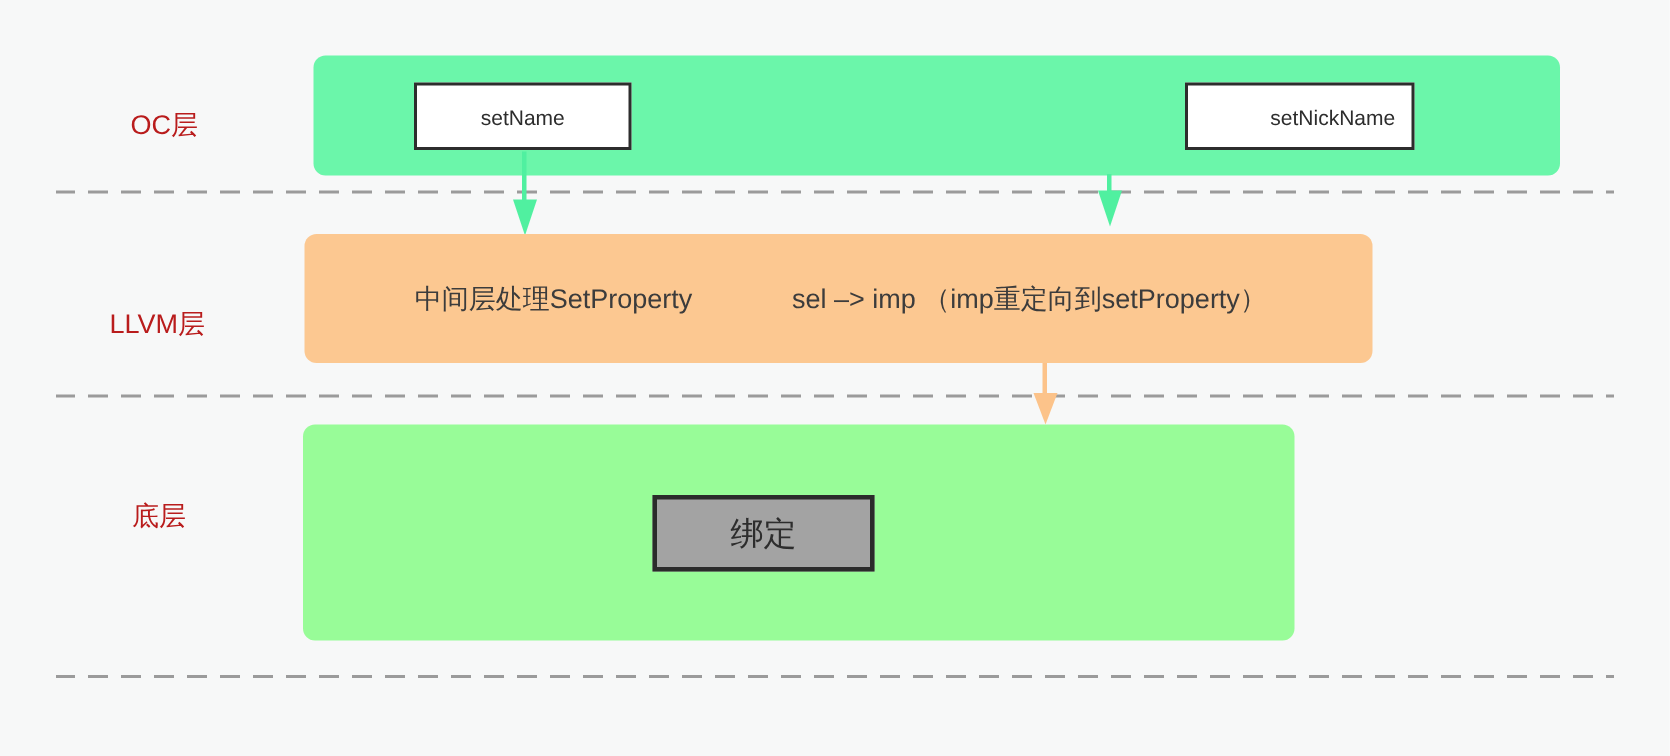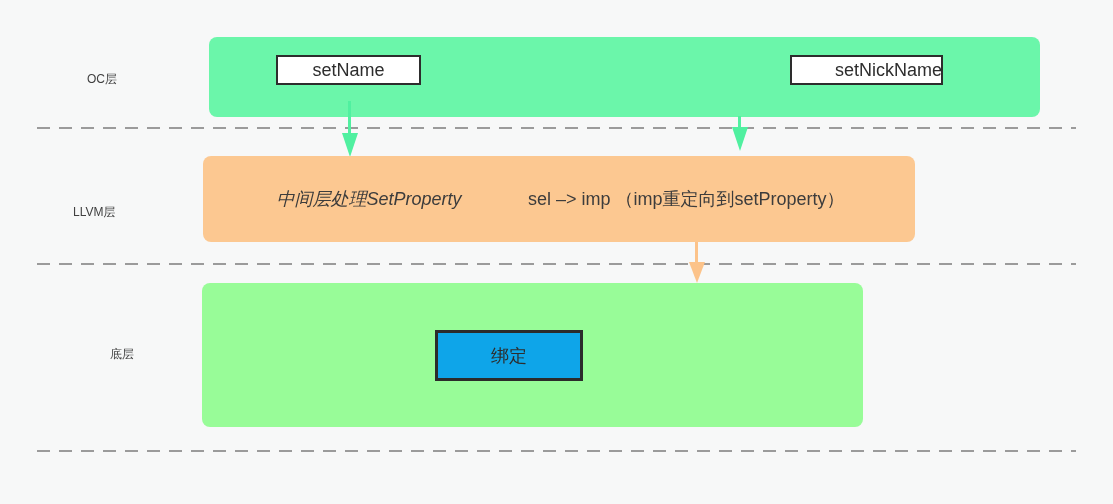--- a/index.html
+++ b/index.html
@@ -9,72 +9,72 @@
     background:#f7f8f8;
     font-family:"Liberation Sans","DejaVu Sans",sans-serif;
     color:#3b3b3b;
     overflow:hidden;
   }
   .abs{position:absolute;box-sizing:border-box;}
 
   
   .row-label{
     position:absolute;
-    font-size:12px;
-    color:#404040;
+    font-size:18px;
+    color:#b91c1c;
     white-space:nowrap;
   }
   .lbl-oc{left:87px;top:71px;}
   .lbl-llvm{left:73px;top:204px;}
-  .lbl-base{left:88px;top:346px;margin-left:22px;}
+  .lbl-base{left:88px;top:332px;}
 
   
   .oc-bar{
     left:209px;top:37px;width:831px;height:80px;
     background:#6bf6aa;border-radius:8px;
   }
   .base-bar{
     left:202px;top:283px;width:661px;height:144px;
     background:#98fc98;border-radius:8px;
   }
 
   
   .method-box{
     position:absolute;box-sizing:border-box;
-    top:55px;height:30px;
+    top:55px;height:45px;
     background:#ffffff;
     border:2.5px solid #2d2d2d;
     display:flex;align-items:center;justify-content:center;
-    font-size:18px;color:#2d2d2d;
+    font-size:14px;color:#2d2d2d;
     white-space:nowrap;
   }
   .mb-setname{left:276px;width:145px;}
   .mb-setage{left:439px;width:143px;}
   .mb-setheight{left:621px;width:142px;}
   .mb-setnickname{left:790px;width:153px;padding-left:44px;}
 
   
   .llvm-box{
     position:absolute;box-sizing:border-box;
     top:156px;height:86px;
     background:#fcc891;border-radius:8px;
     display:flex;align-items:center;
     font-size:18px;color:#3c3c3c;
     white-space:nowrap;
   }
-  .lb-middle{left:203px;width:332px;justify-content:center;font-style:italic;}
+  .lb-middle{left:203px;width:332px;justify-content:center;}
   .lb-selimp{left:512px;width:403px;justify-content:flex-start;padding-left:16px;}
 
   
   .bind-box{
     left:435px;top:330px;width:148px;height:51px;
-    background:#0ea5e9;
+    background:#a3a3a3;
     border:3px solid #2b2b2b;
     display:flex;align-items:center;justify-content:center;
-    font-size:18px;color:#2d2d2d;
+    font-size:22px;color:#2d2d2d;
   }
 
   
   .dashed{
     position:absolute;
     left:37px;width:1039px;height:2px;
     background:repeating-linear-gradient(90deg,#9b9b9b 0 13px,transparent 13px 22px);
   }
   .dash-1{top:127px;}
   .dash-2{top:263px;}

